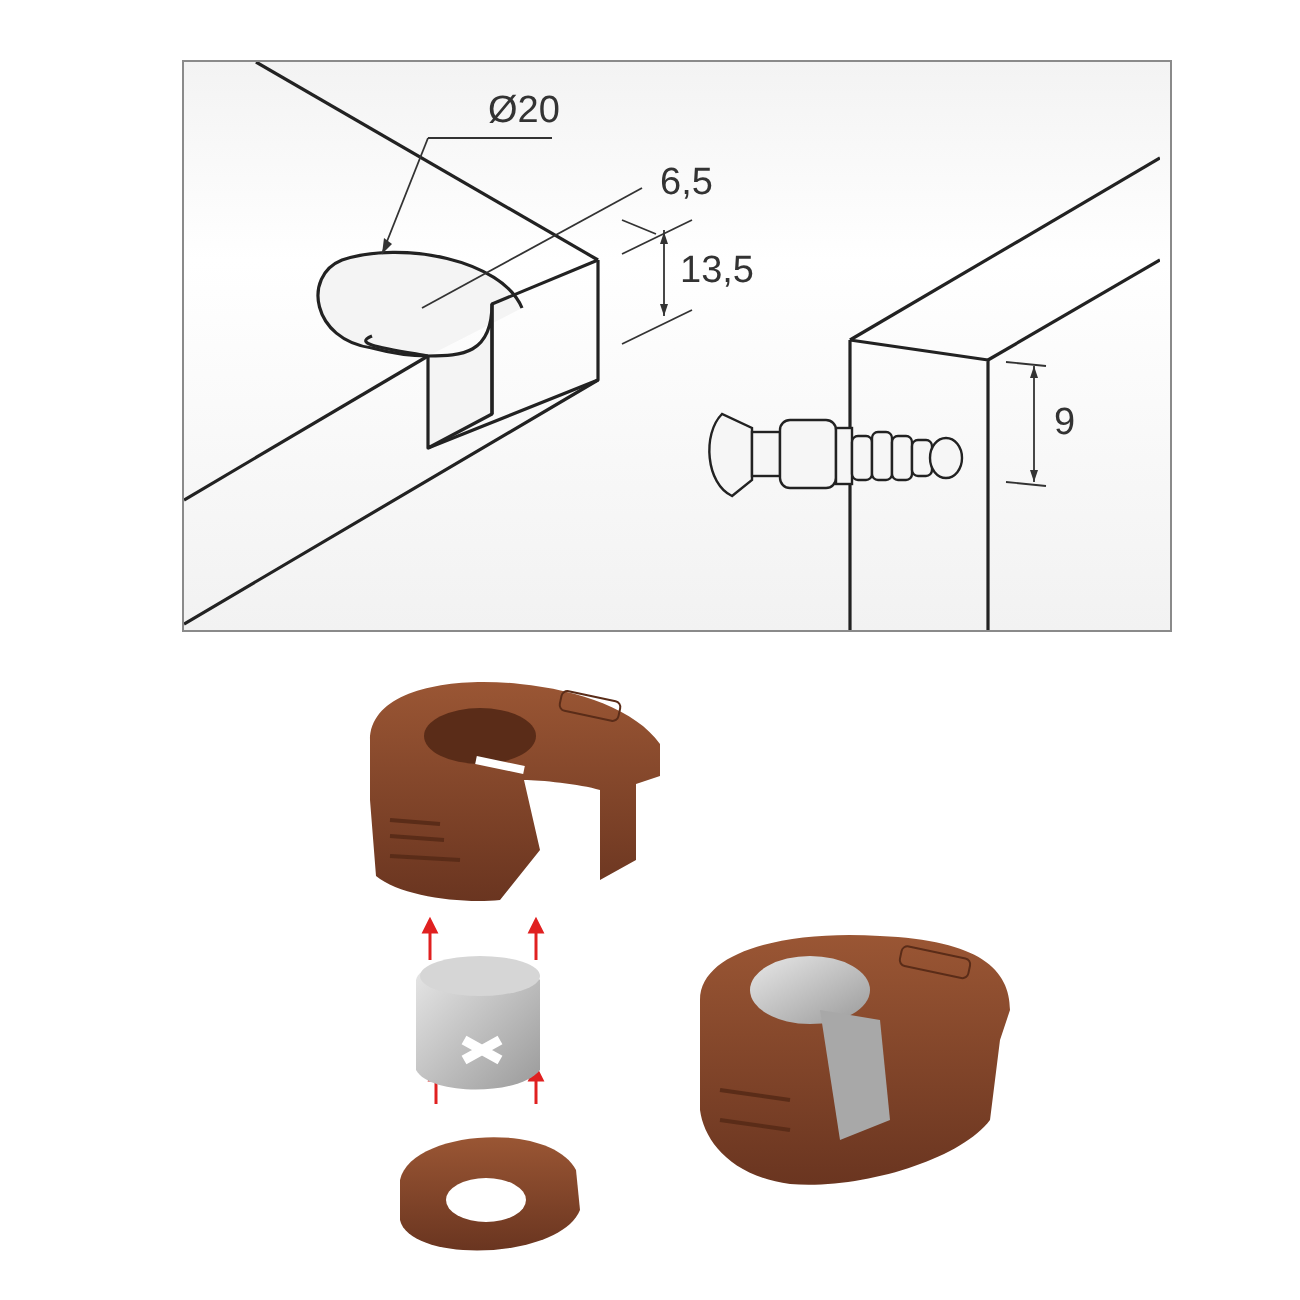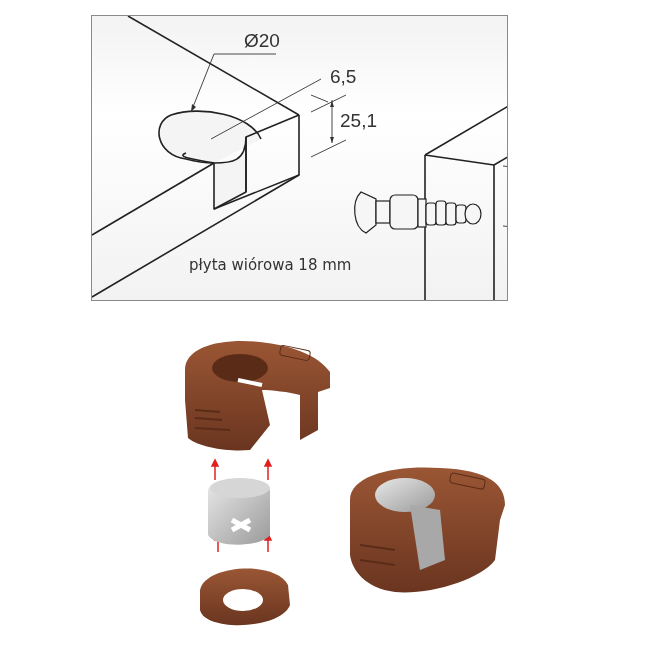--- a/index.html
+++ b/index.html
@@ -1,18 +1,18 @@
 <!DOCTYPE html>
 <html><head>
 <meta charset="utf-8">
 <style>
   html, body { margin: 0; padding: 0; background: #ffffff; }
   body { width: 650px; height: 650px; position: relative; overflow: hidden;
          font-family: "DejaVu Sans", sans-serif; }
-  .drawing-frame { position: absolute; left: 91px; top: 15px; width: 417px; height: 286px;
+  .drawing-frame { position: absolute; left: 91px; top: 30px; width: 495px; height: 286px;
                    border: 1.5px solid #8a8a8a; box-sizing: border-box; overflow: hidden;
                    background: linear-gradient(180deg, #f3f3f3 0%, #ffffff 35%, #f2f2f2 100%); }
   .drawing-svg { position: absolute; left: 0; top: 0; }
   .dim-label { position: absolute; font-family: "Liberation Sans", sans-serif;
                font-size: 19px; color: #333333; line-height: 1; }
   .caption { position: absolute; left: 97px; top: 242px; font-family: "DejaVu Sans", sans-serif;
              font-size: 15px; color: #333333; line-height: 1; }
   .product-svg { position: absolute; left: 0; top: 0; }
 </style>
 </head>
@@ -68,23 +68,22 @@
       <rect x="425" y="216" width="10" height="22" rx="3"></rect>
       <rect x="435" y="214" width="10" height="24" rx="3"></rect>
       <rect x="445" y="216" width="10" height="22" rx="3"></rect>
       <rect x="455" y="218" width="10" height="18" rx="3"></rect>
       <ellipse cx="472" cy="227" rx="8" ry="10"></ellipse>
     </g>
   </svg>
 
   <div class="dim-label" style="left:152px; top:15px;">Ø20</div>
   <div class="dim-label" style="left:238px; top:51px;">6,5</div>
-  <div class="dim-label" style="left:248px; top:95px;">25,1</div>
+  <div class="dim-label" style="left:248px; top:95px;">13,5</div>
   <div class="dim-label" style="left:435px; top:171px;">9</div>
-  <div class="caption">płyta wiórowa 18 mm</div>
 </div>
 
 <svg class="product-svg" width="650" height="650" viewBox="0 0 650 650">
   <defs>
     <linearGradient id="brown" x1="0" y1="0" x2="0" y2="1">
       <stop offset="0" stop-color="#9a5634"></stop>
       <stop offset="1" stop-color="#6a3520"></stop>
     </linearGradient>
     <linearGradient id="metal" x1="0" y1="0" x2="1" y2="1">
       <stop offset="0" stop-color="#e8e8e8"></stop>

